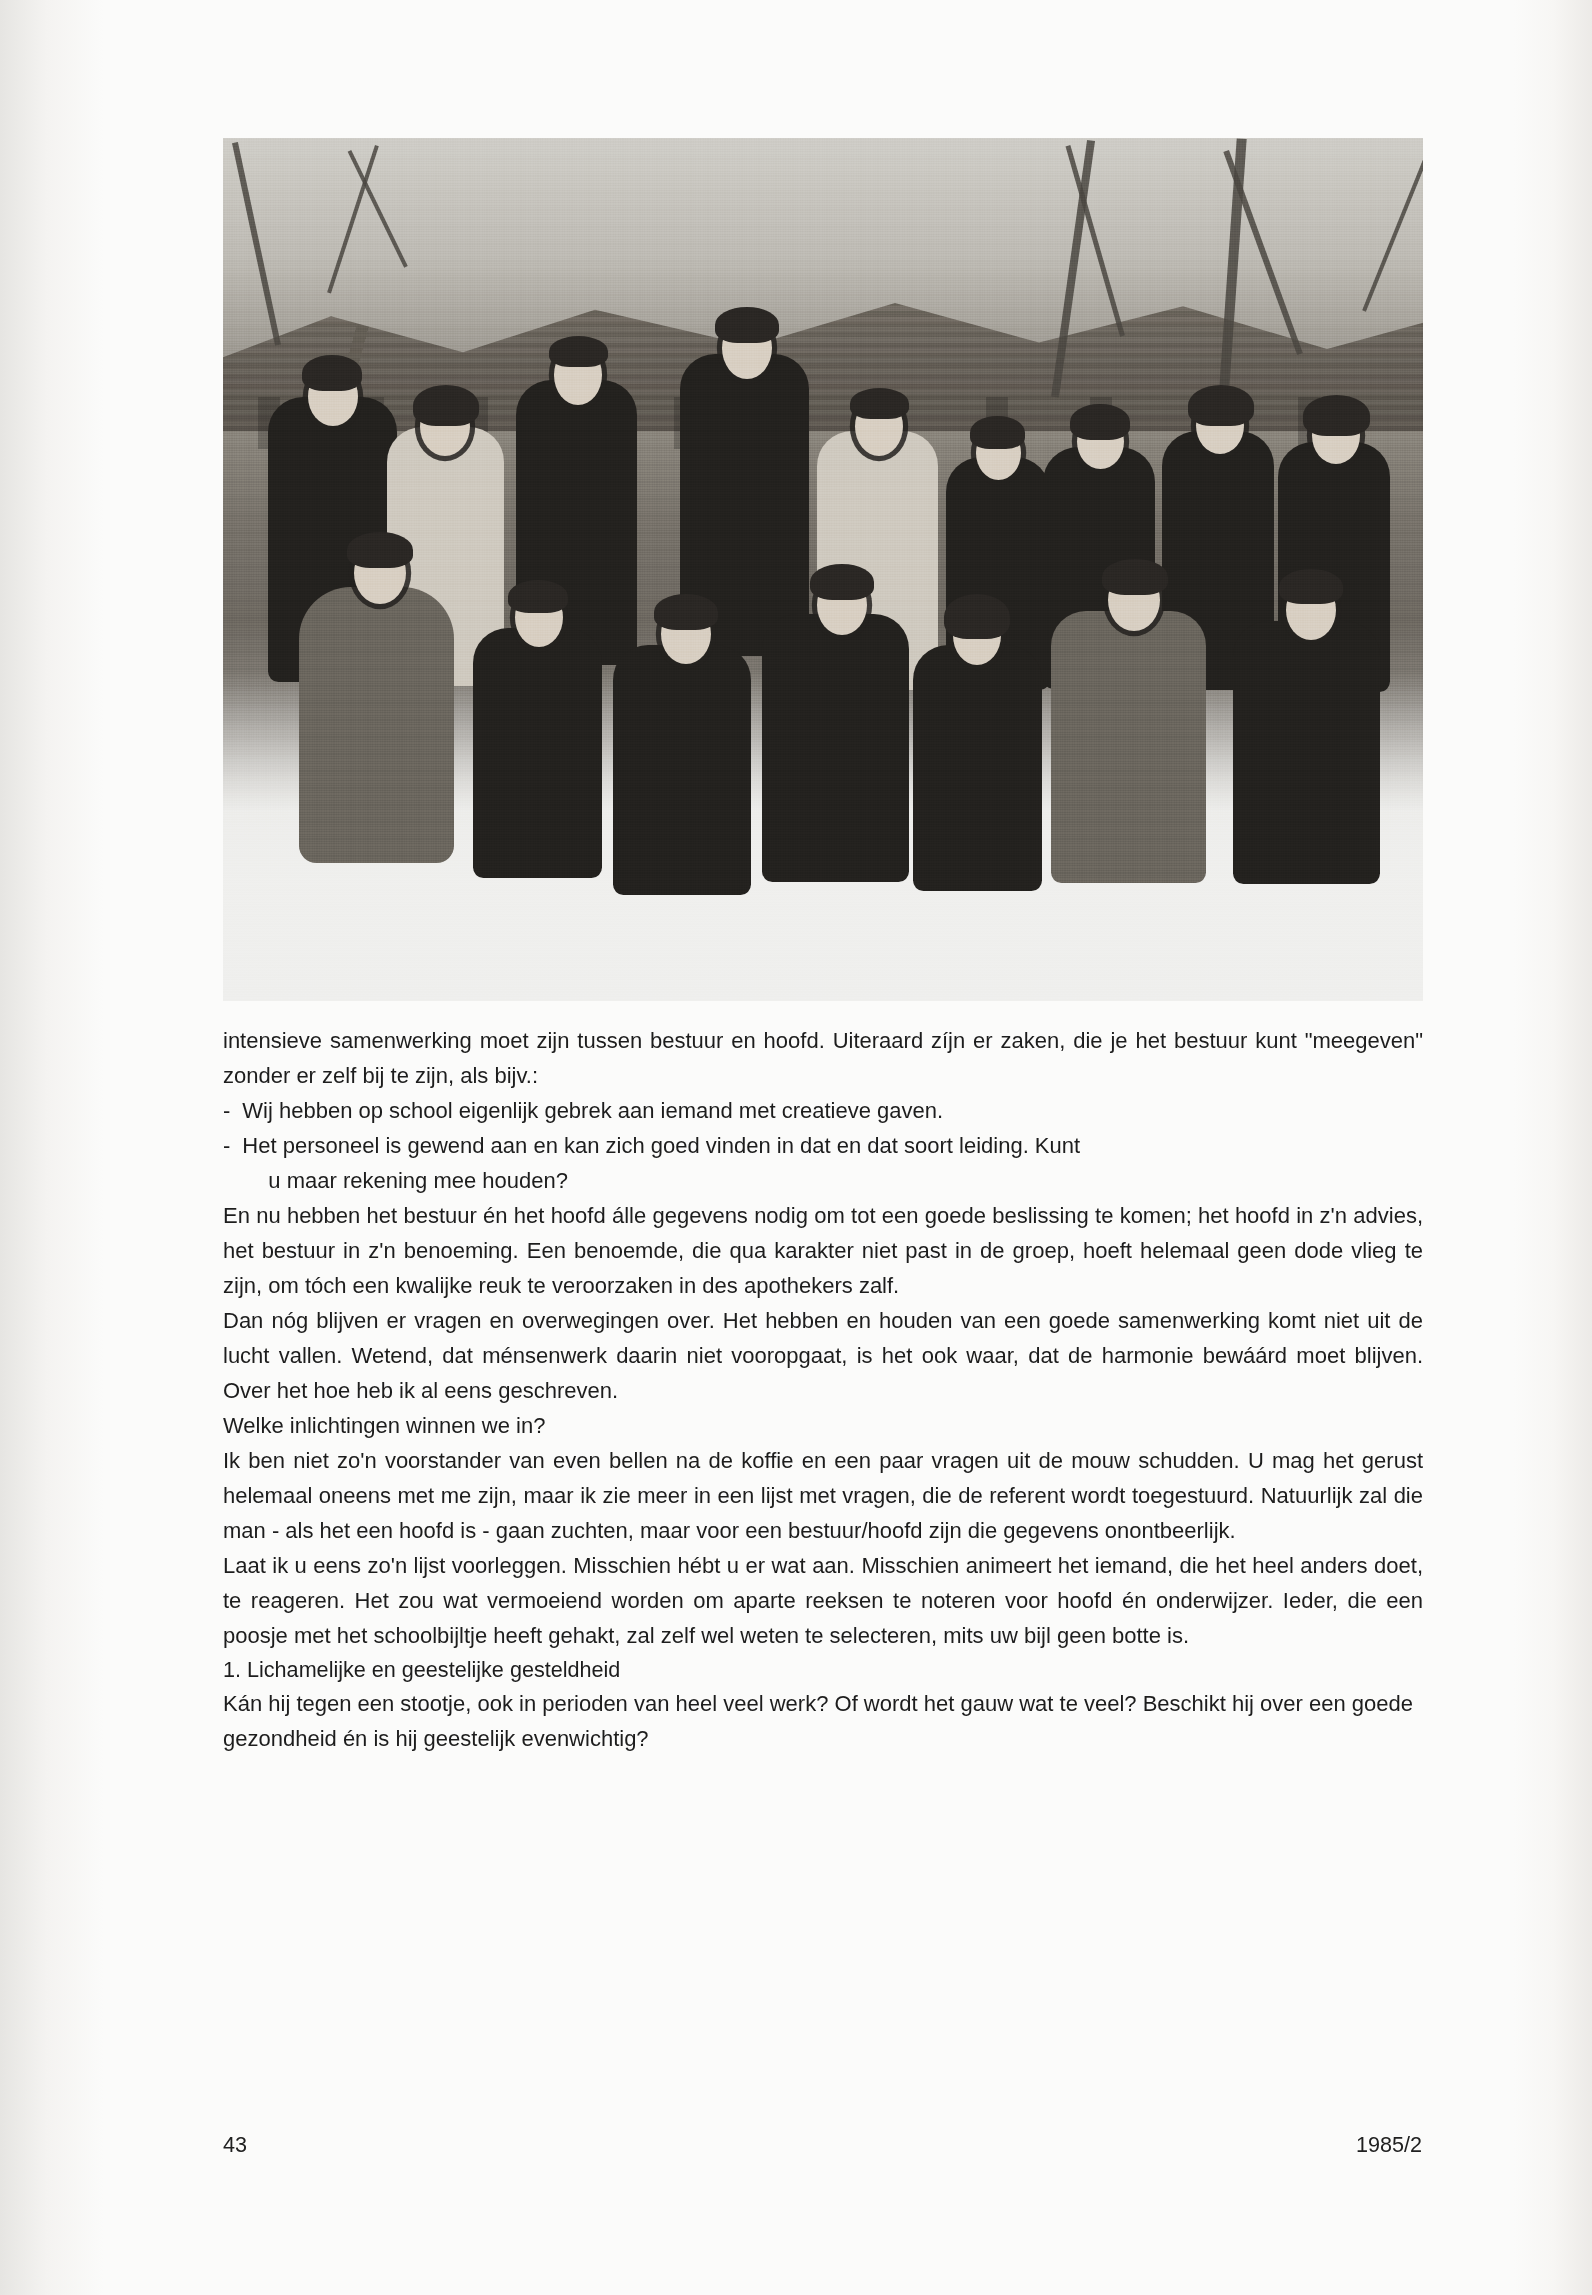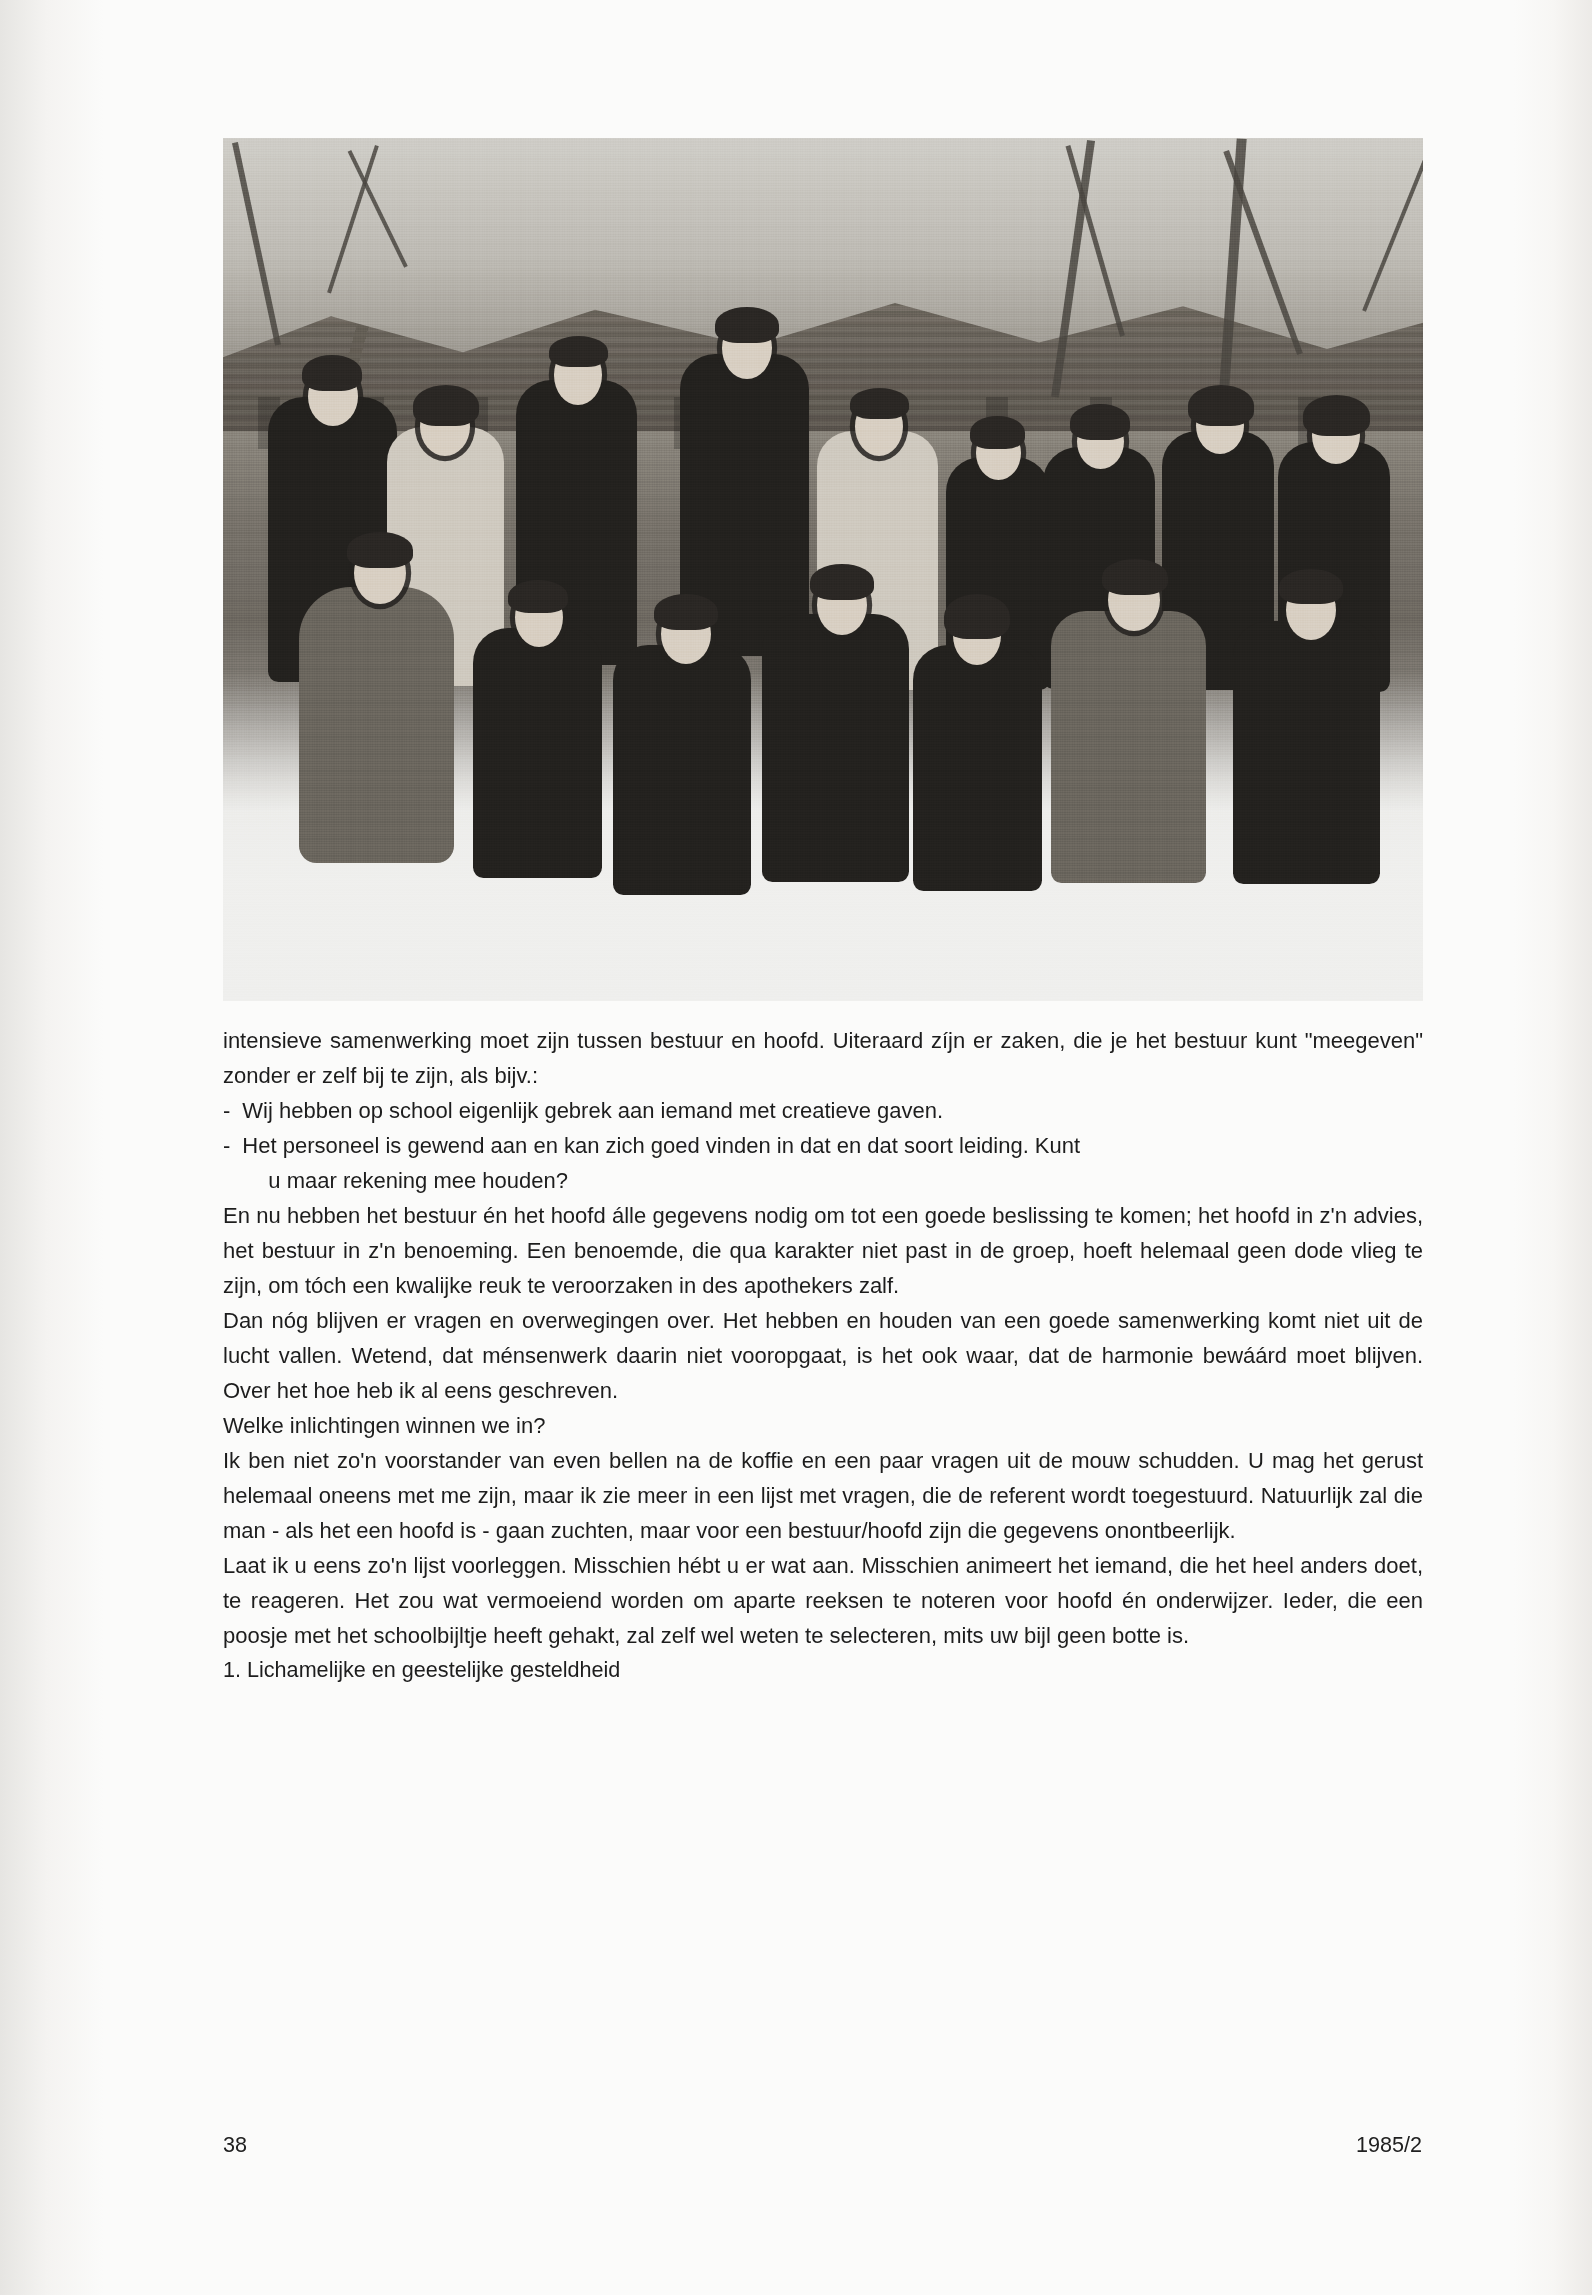--- a/index.html
+++ b/index.html
@@ -284,22 +284,23 @@
         </span>
       </div>
 
       <p class="justify">En nu hebben het bestuur én het hoofd álle gegevens nodig om tot een goede beslissing te komen; het hoofd in z'n advies, het bestuur in z'n benoeming. Een benoemde, die qua karakter niet past in de groep, hoeft helemaal geen dode vlieg te zijn, om tóch een kwalijke reuk te veroorzaken in des apothekers zalf.</p>
       <p class="justify">Dan nóg blijven er vragen en overwegingen over. Het hebben en houden van een goede samenwerking komt niet uit de lucht vallen. Wetend, dat ménsenwerk daarin niet vooropgaat, is het ook waar, dat de harmonie bewáárd moet blijven. Over het hoe heb ik al eens geschreven.</p>
       <p class="nojust">Welke inlichtingen winnen we in?</p>
       <p class="justify">Ik ben niet zo'n voorstander van even bellen na de koffie en een paar vragen uit de mouw schudden. U mag het gerust helemaal oneens met me zijn, maar ik zie meer in een lijst met vragen, die de referent wordt toegestuurd. Natuurlijk zal die man - als het een hoofd is - gaan zuchten, maar voor een bestuur/hoofd zijn die gegevens onontbeerlijk.</p>
       <p class="justify">Laat ik u eens zo'n lijst voorleggen. Misschien hébt u er wat aan. Misschien animeert het iemand, die het heel anders doet, te reageren. Het zou wat vermoeiend worden om aparte reeksen te noteren voor hoofd én onderwijzer. Ieder, die een poosje met het schoolbijltje heeft gehakt, zal zelf wel weten te selecteren, mits uw bijl geen botte is.</p>
 
       <p class="section-heading">1.  Lichamelijke en geestelijke gesteldheid</p>
+      <p class="section-body">Kán hij tegen een stootje, ook in perioden van heel veel werk? Of wordt het gauw wat te veel? Beschikt hij over een goede gezondheid én is hij geestelijk evenwichtig?</p>
     </div>
   </div>
 
   <div class="footer">
-    <span>38</span>
+    <span>43</span>
     <span>1985/2</span>
   </div>
 
 </div>
 
 
 </body></html>

